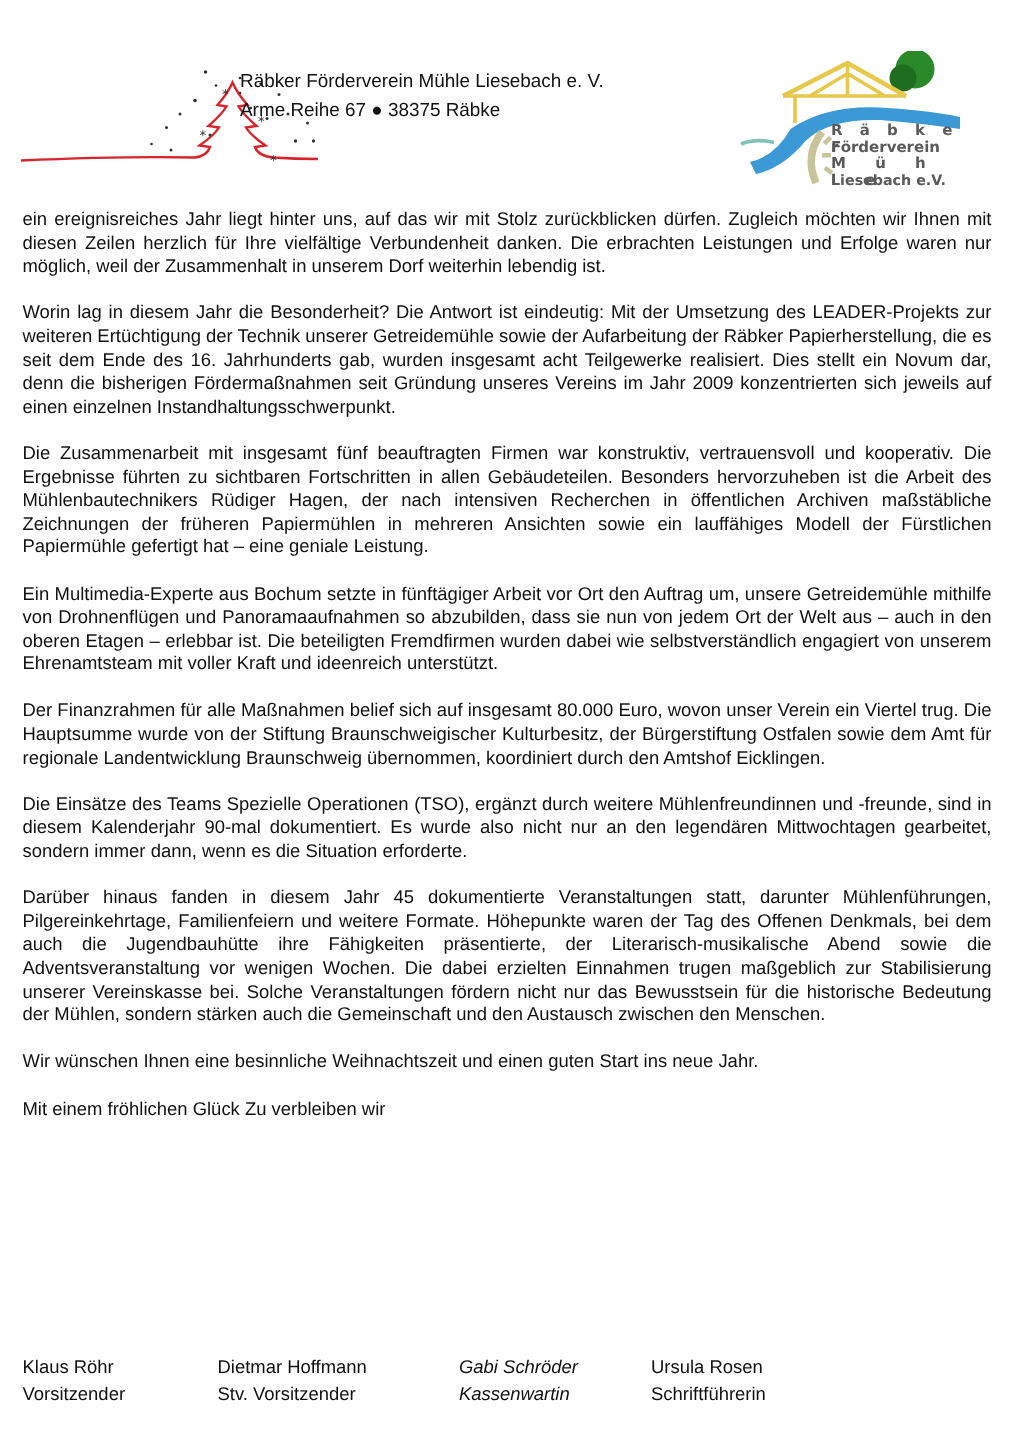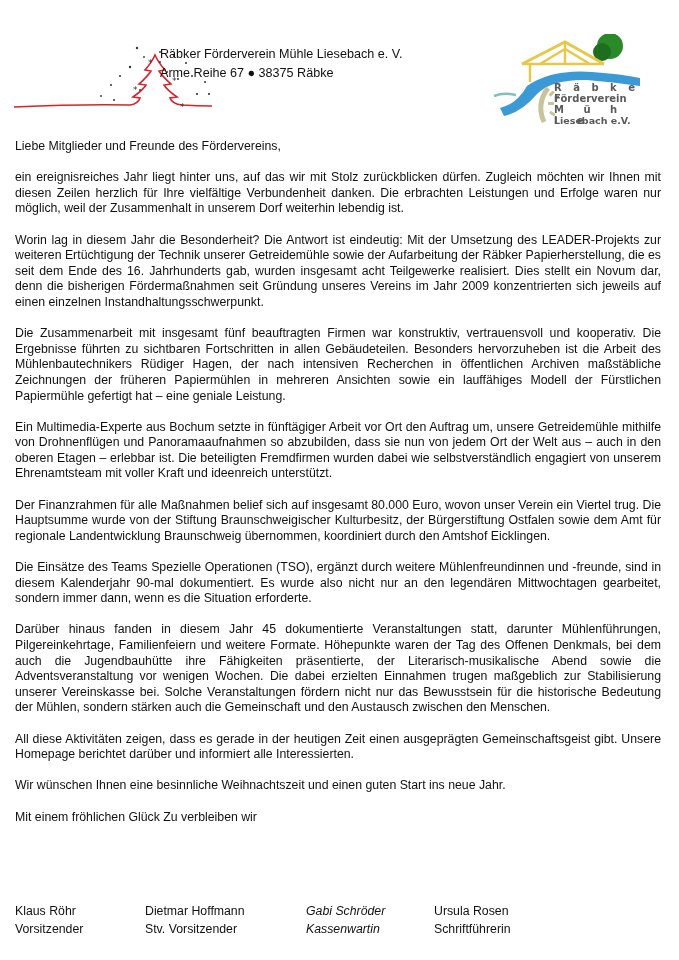--- a/index.html
+++ b/index.html
@@ -73,29 +73,27 @@
       <rect x="57" y="78" width="6" height="3" fill="#c9c39a" transform="rotate(35 60 80)"></rect>
     </svg>
     <div class="logo-text" style="left:62px;top:48px;font-size:10px;letter-spacing:4px;">R ä b k e r</div>
     <div class="logo-text" style="left:62px;top:59px;font-size:10px;">Förderverein</div>
     <div class="logo-text" style="left:62px;top:70px;font-size:10px;letter-spacing:8px;">M ü h l e</div>
     <div class="logo-text" style="left:62px;top:81px;font-size:9.5px;">Liesebach e.V.</div>
   </div>
 </div>
 
 <div class="body-text">
-  <p style="margin-bottom:15.6px;">Liebe Mitglieder und Freunde des Fördervereins,</p>
   <p>ein ereignisreiches Jahr liegt hinter uns, auf das wir mit Stolz zurückblicken dürfen. Zugleich möchten wir Ihnen mit diesen Zeilen herzlich für Ihre vielfältige Verbundenheit danken. Die erbrachten Leistungen und Erfolge waren nur möglich, weil der Zusammenhalt in unserem Dorf weiterhin lebendig ist.</p>
   <p>Worin lag in diesem Jahr die Besonderheit? Die Antwort ist eindeutig: Mit der Umsetzung des LEADER-Projekts zur weiteren Ertüchtigung der Technik unserer Getreidemühle sowie der Aufarbeitung der Räbker Papierherstellung, die es seit dem Ende des 16. Jahrhunderts gab, wurden insgesamt acht Teilgewerke realisiert. Dies stellt ein Novum dar, denn die bisherigen Fördermaßnahmen seit Gründung unseres Ver­eins im Jahr 2009 konzentrierten sich jeweils auf einen einzelnen Instandhaltungsschwerpunkt.</p>
   <p>Die Zusammenarbeit mit insgesamt fünf beauftragten Firmen war konstruktiv, vertrauensvoll und koopera­tiv. Die Ergebnisse führten zu sichtbaren Fortschritten in allen Gebäudeteilen. Besonders hervorzuheben ist die Arbeit des Mühlenbautechnikers Rüdiger Hagen, der nach intensiven Recherchen in öffentlichen Archiven maßstäbliche Zeichnungen der früheren Papiermühlen in mehreren Ansichten sowie ein lauffähi­ges Modell der Fürstlichen Papiermühle gefertigt hat – eine geniale Leistung.</p>
   <p>Ein Multimedia-Experte aus Bochum setzte in fünftägiger Arbeit vor Ort den Auftrag um, unsere Getreide­mühle mithilfe von Drohnenflügen und Panoramaaufnahmen so abzubilden, dass sie nun von jedem Ort der Welt aus – auch in den oberen Etagen – erlebbar ist. Die beteiligten Fremdfirmen wurden dabei wie selbstverständlich engagiert von unserem Ehrenamtsteam mit voller Kraft und ideenreich unterstützt.</p>
   <p>Der Finanzrahmen für alle Maßnahmen belief sich auf insgesamt 80.000 Euro, wovon unser Verein ein Viertel trug. Die Hauptsumme wurde von der Stiftung Braunschweigischer Kulturbesitz, der Bürgerstiftung Ostfalen sowie dem Amt für regionale Landentwicklung Braunschweig übernommen, koordiniert durch den Amtshof Eicklingen.</p>
   <p>Die Einsätze des Teams Spezielle Operationen (TSO), ergänzt durch weitere Mühlenfreundinnen und -freunde, sind in diesem Kalenderjahr 90-mal dokumentiert. Es wurde also nicht nur an den legendären Mittwochtagen gearbeitet, sondern immer dann, wenn es die Situation erforderte.</p>
   <p>Darüber hinaus fanden in diesem Jahr 45 dokumentierte Veranstaltungen statt, darunter Mühlenführun­gen, Pilgereinkehrtage, Familienfeiern und weitere Formate. Höhepunkte waren der Tag des Offenen Denkmals, bei dem auch die Jugendbauhütte ihre Fähigkeiten präsentierte, der Literarisch-musikalische Abend sowie die Adventsveranstaltung vor wenigen Wochen. Die dabei erzielten Einnahmen trugen maß­geblich zur Stabilisierung unserer Vereinskasse bei. Solche Veranstaltungen fördern nicht nur das Be­wusstsein für die historische Bedeutung der Mühlen, sondern stärken auch die Gemeinschaft und den Austausch zwischen den Menschen.</p>
-  <p>All diese Aktivitäten zeigen, dass es gerade in der heutigen Zeit einen ausgeprägten Gemeinschaftsgeist gibt. Unsere Homepage berichtet darüber und informiert alle Interessierten.</p>
   <p>Wir wünschen Ihnen eine besinnliche Weihnachtszeit und einen guten Start ins neue Jahr.</p>
   <p>Mit einem fröhlichen Glück Zu verbleiben wir</p>
 </div>
 
 <div class="sigs">
   <div class="sig" style="left:0px;">
     <div>Klaus Röhr</div>
     <div>Vorsitzender</div>
   </div>
   <div class="sig" style="left:130px;">

